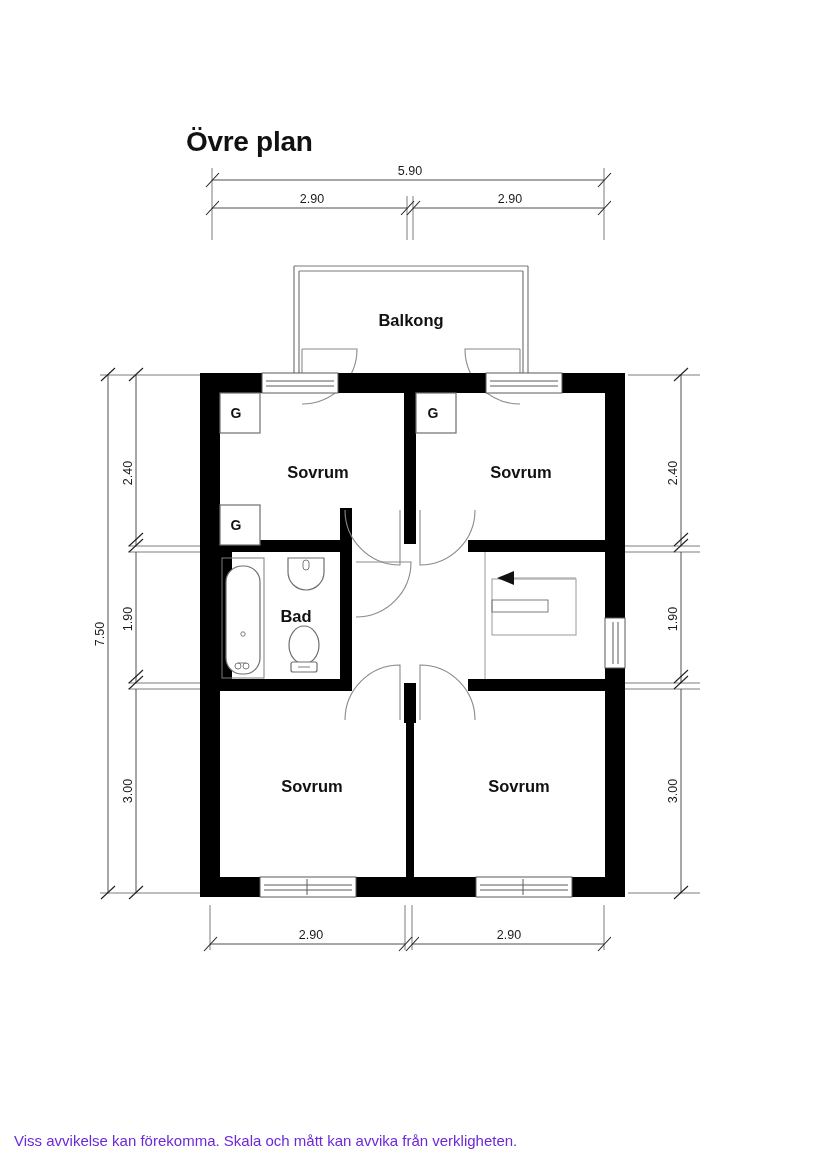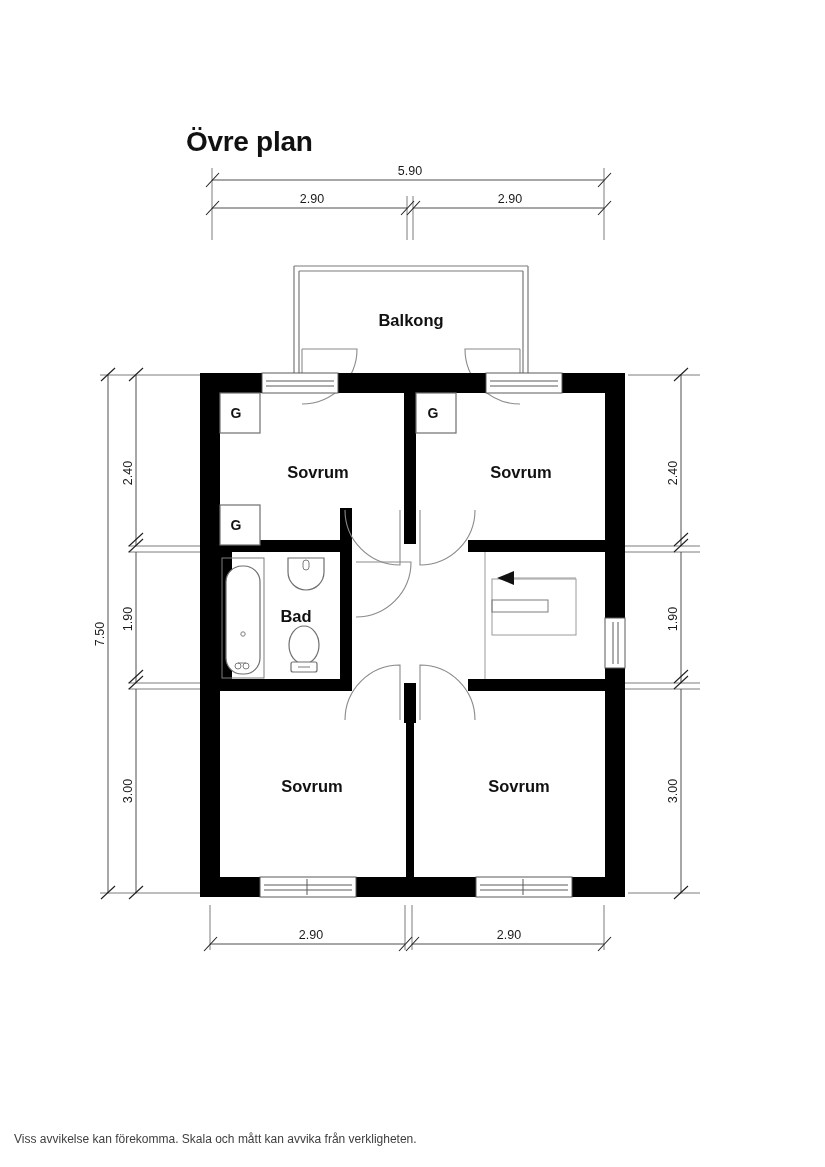--- a/index.html
+++ b/index.html
@@ -31,22 +31,22 @@
     font-weight: bold;
     letter-spacing: -0.3px;
     color: #111111;
     white-space: nowrap;
   }
 
   #footer-note {
     position: absolute;
     left: 14px;
     top: 1132px;
-    font-size: 12px;
-    color: #404040;
+    font-size: 15px;
+    color: #6d28d9;
     white-space: nowrap;
   }
 
   svg#floorplan-svg {
     position: absolute;
     left: 0;
     top: 0;
     width: 825px;
     height: 1167px;
     display: block;

